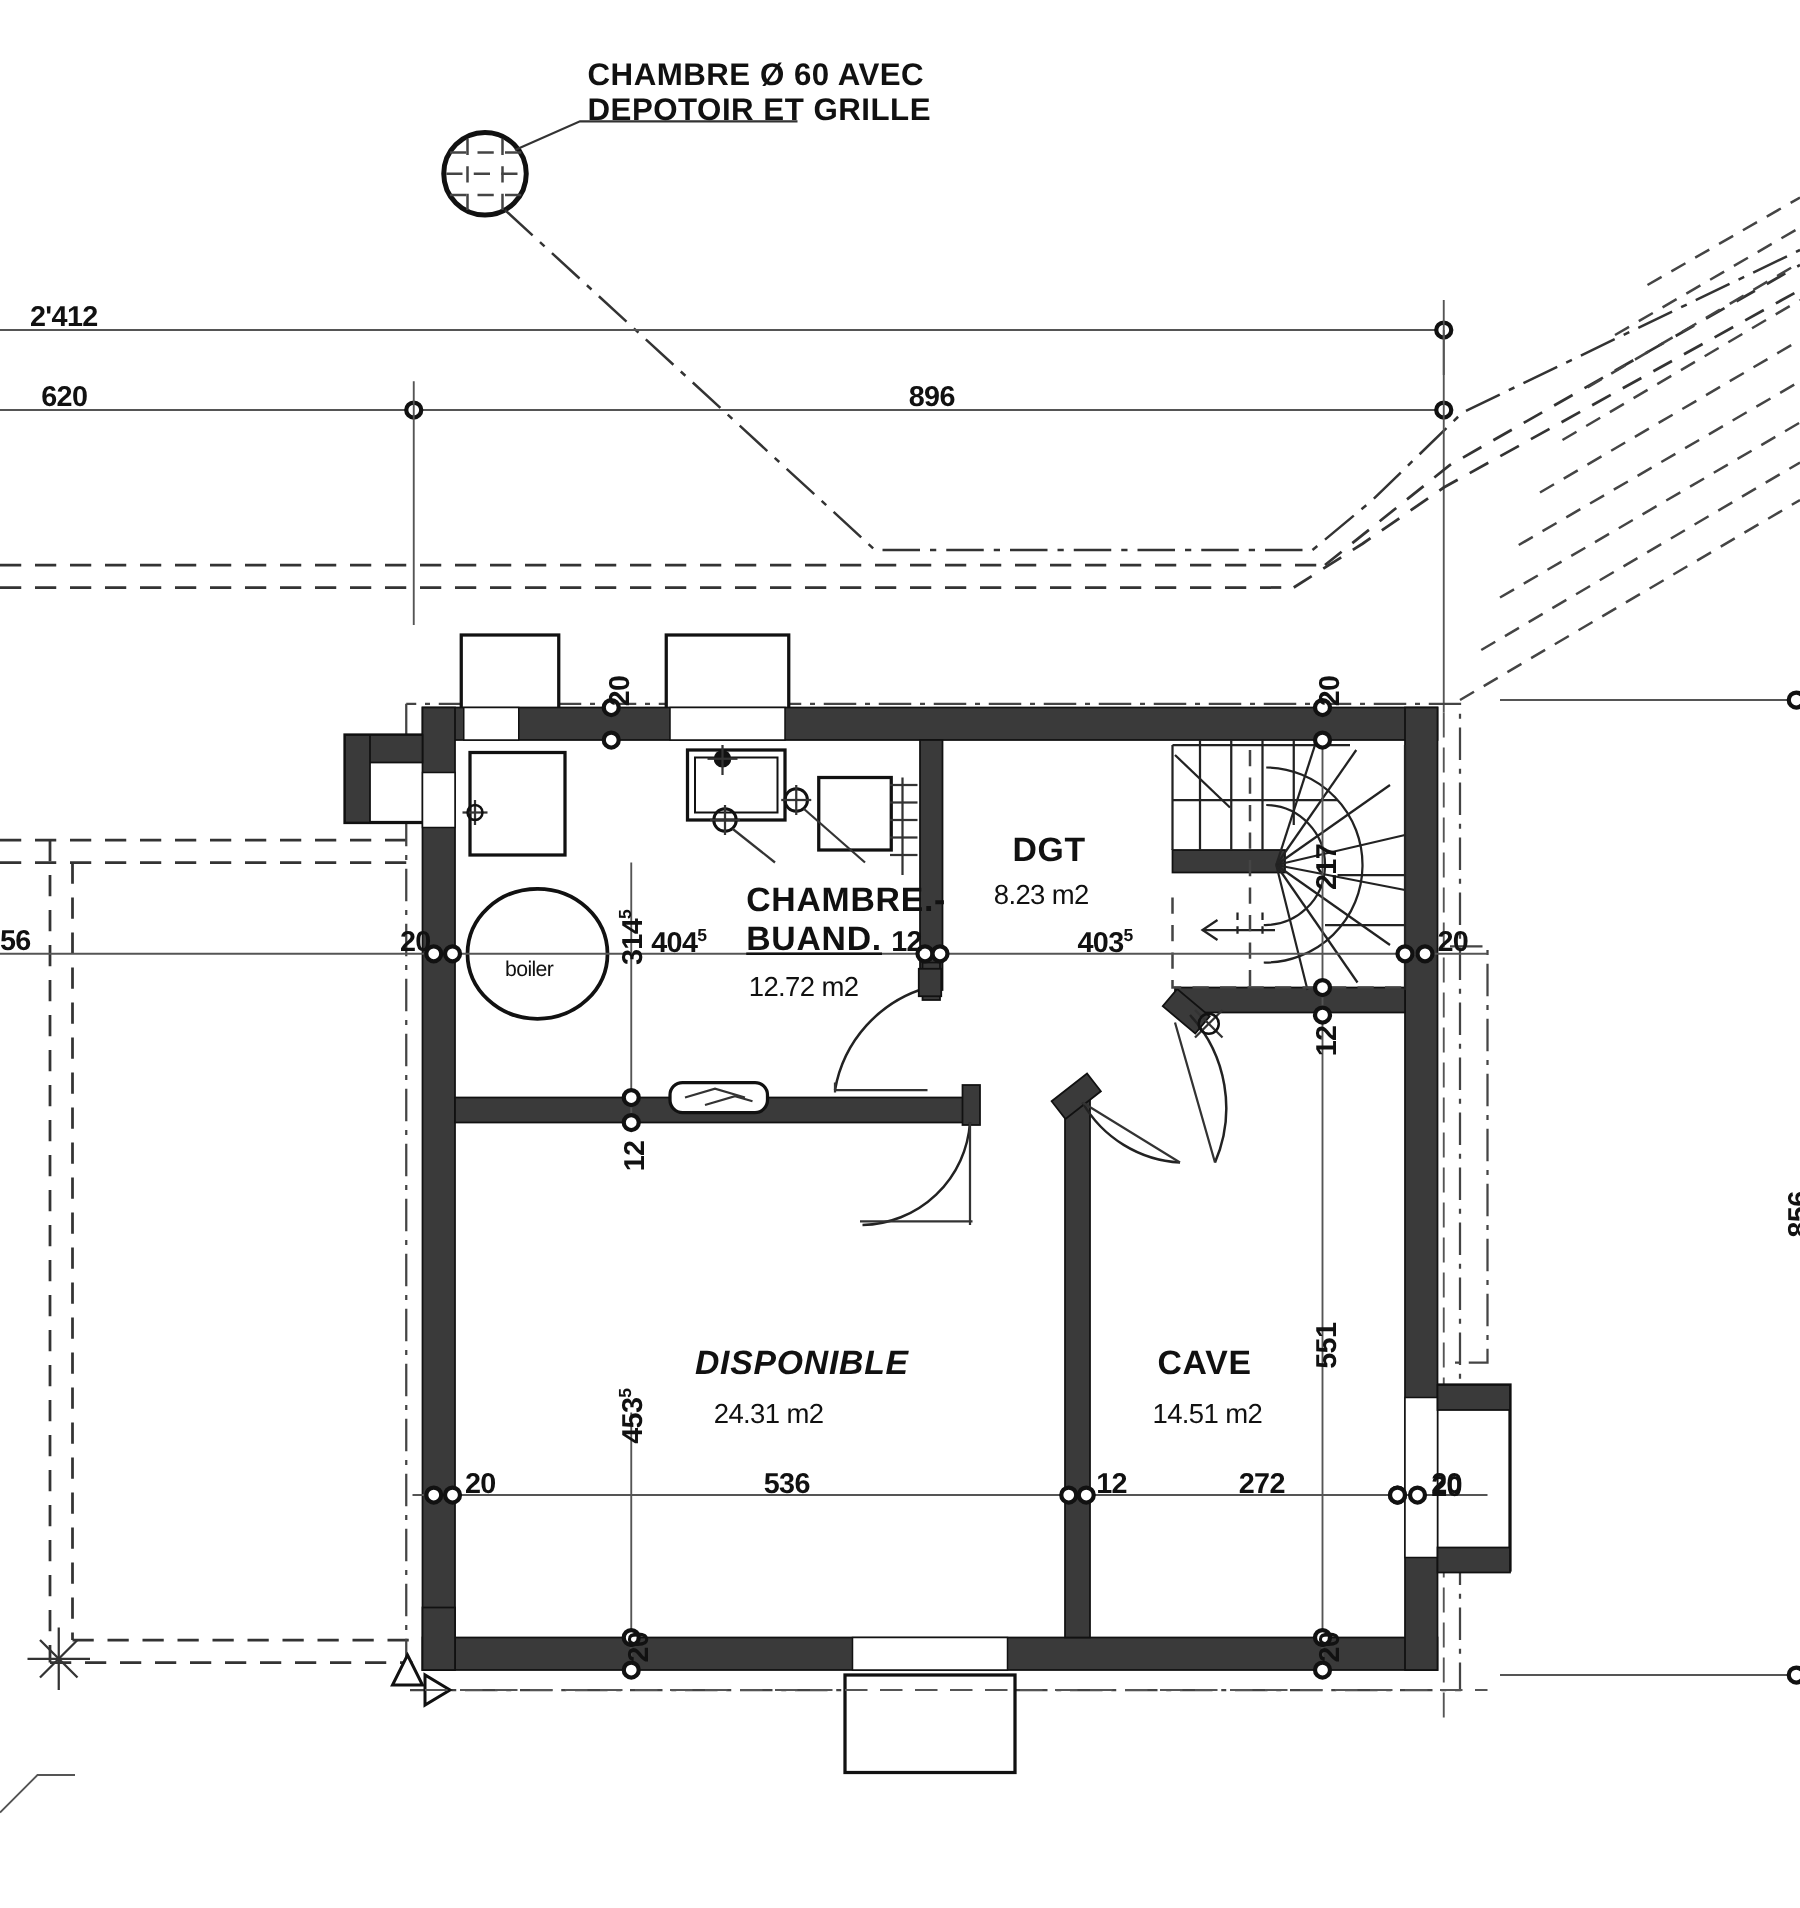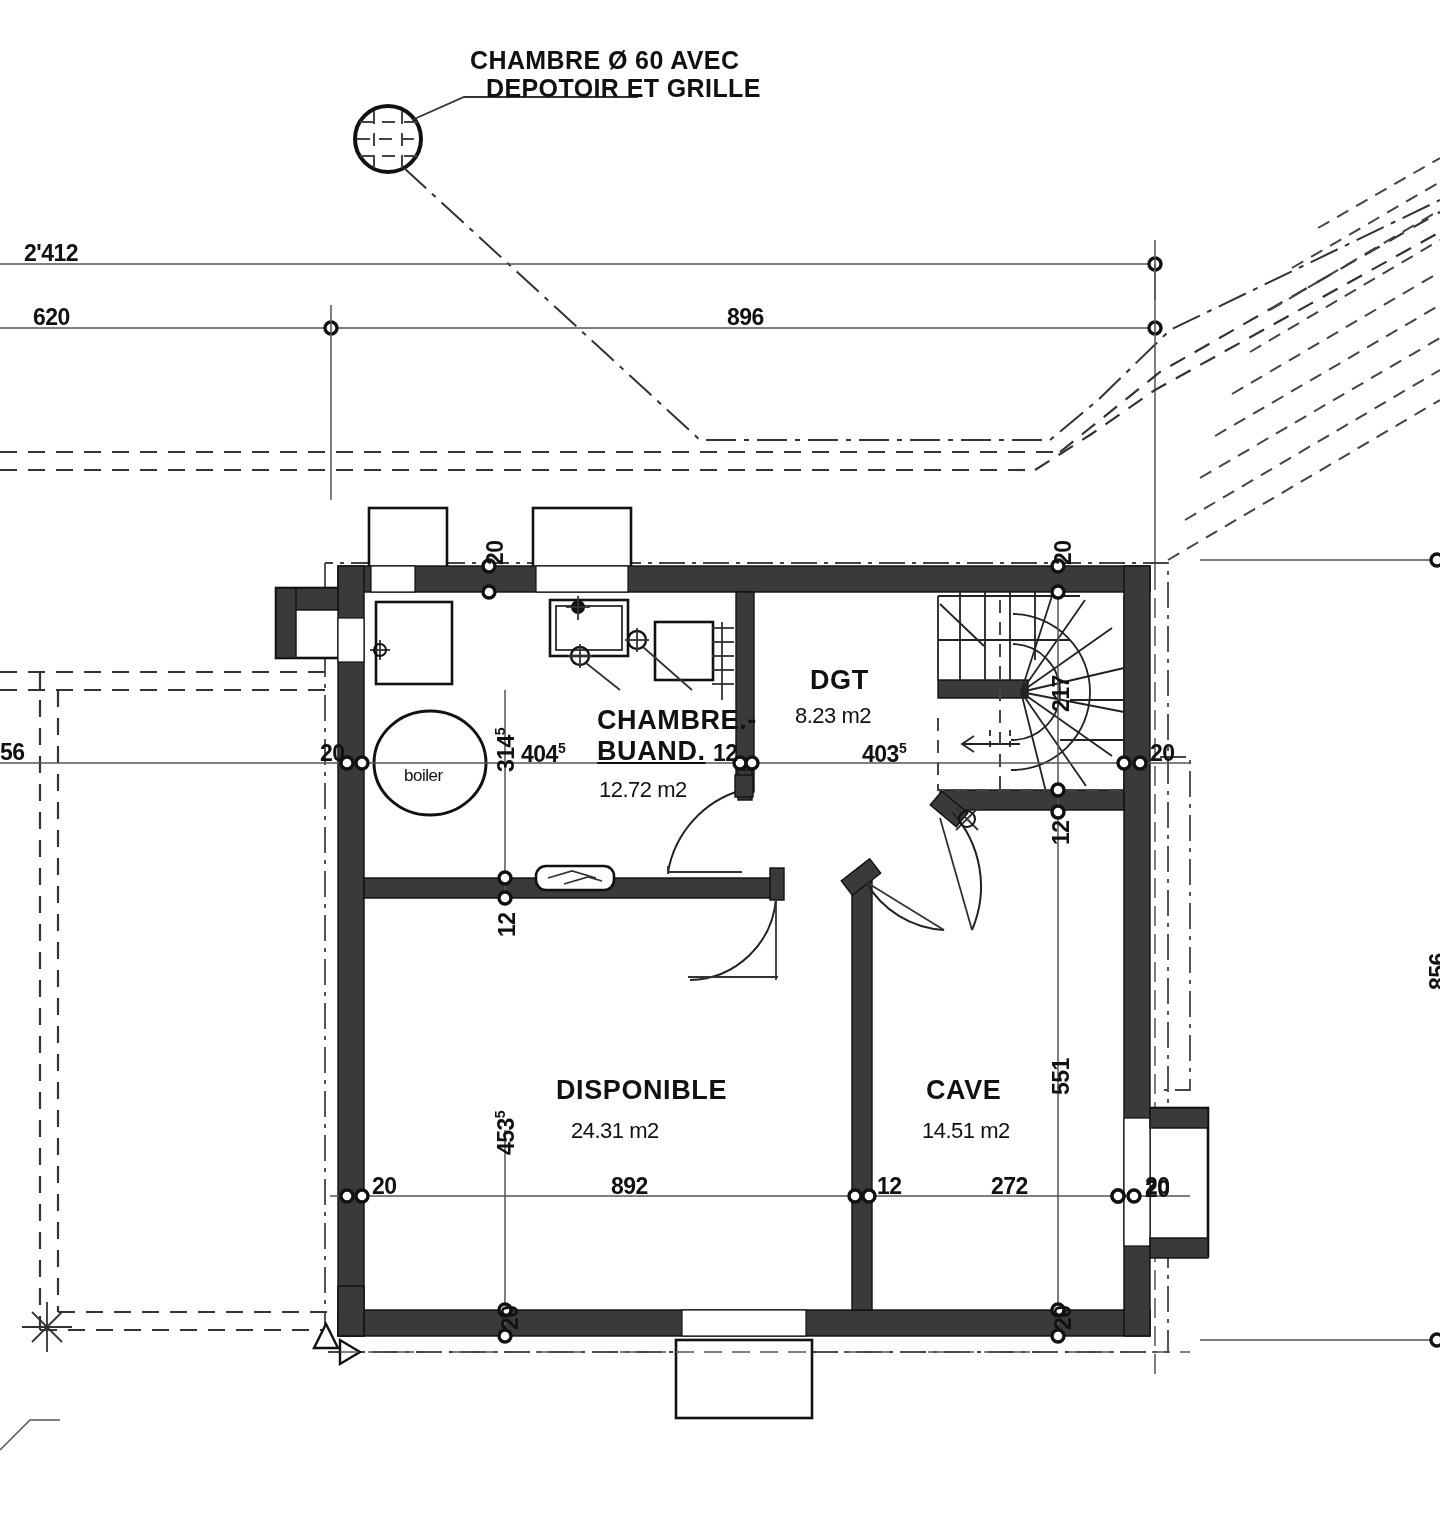--- a/index.html
+++ b/index.html
@@ -336,21 +336,21 @@
 
   <g>
     <polygon class="tri" points="326,1324 338,1348 314,1348"></polygon>
     <polygon class="tri-f" points="340,1340 340,1364 360,1352"></polygon>
     <line class="thin" x1="340" y1="1352" x2="1190" y2="1352" stroke-dasharray="18 10"></line>
   </g>
 
 </svg>
 
 <div class="txt annot" style="left:470px;top:46px;">CHAMBRE Ø 60 AVEC</div>
-<div class="txt annot" style="left:486px;top:74px;">DEPOTOIR ET GRILLE</div>
+<div class="txt annot" style="left:470px;top:74px;">DEPOTOIR ET GRILLE</div>
 
 <div class="txt dim" style="left:24px;top:240px;">2'412</div>
 <div class="txt dim" style="left:33px;top:304px;">620</div>
 <div class="txt dim" style="left:727px;top:304px;">896</div>
 
 <div class="txt dim" style="left:0px;top:739px;">56</div>
 
 <div class="txt dim rot" style="left:1425px;top:990px;">856</div>
 
 <div class="txt dim" style="left:320px;top:740px;">20</div>
@@ -359,21 +359,21 @@
 
 <div class="txt dim" style="left:521px;top:740px;"><span>404</span><span class="sup">5</span></div>
 
 <div class="txt dim" style="left:713px;top:740px;">12</div>
 
 <div class="txt dim" style="left:862px;top:740px;"><span>403</span><span class="sup">5</span></div>
 
 <div class="txt dim" style="left:1150px;top:740px;">20</div>
 
 <div class="txt dim" style="left:372px;top:1173px;">20</div>
-<div class="txt dim" style="left:611px;top:1173px;">892</div>
+<div class="txt dim" style="left:611px;top:1173px;">536</div>
 <div class="txt dim" style="left:877px;top:1173px;">12</div>
 <div class="txt dim" style="left:991px;top:1173px;text-align:center;">272</div>
 <div class="txt dim" style="left:1145px;top:1173px;">20</div>
 
 <div class="txt dim rot" style="left:492px;top:1155px;"><span>453</span><span class="sup">5</span></div>
 
 <div class="txt dim rot" style="left:1048px;top:1095px;">551</div>
 
 <div class="txt dim rot" style="left:1048px;top:712px;">217</div>
 
@@ -391,19 +391,19 @@
 
 <div class="txt dim" style="left:1145px;top:1176px;">20</div>
 
 <div class="txt roomname" style="left:597px;top:705px;">CHAMBRE.-</div>
 <div class="txt roomname" style="left:597px;top:736px;text-decoration:underline;">BUAND.</div>
 <div class="txt roomarea" style="left:599px;top:777px;">12.72 m2</div>
 
 <div class="txt roomname" style="left:810px;top:665px;">DGT</div>
 <div class="txt roomarea" style="left:795px;top:703px;">8.23 m2</div>
 
-<div class="txt roomname" style="left:556px;top:1075px;">DISPONIBLE</div>
+<div class="txt roomname" style="left:556px;top:1075px;font-style:italic;">DISPONIBLE</div>
 <div class="txt roomarea" style="left:571px;top:1118px;">24.31 m2</div>
 
 <div class="txt roomname" style="left:926px;top:1075px;">CAVE</div>
 <div class="txt roomarea" style="left:922px;top:1118px;">14.51 m2</div>
 
 <div class="txt tiny" style="left:404px;top:766px;">boiler</div>
 
 </body></html>

